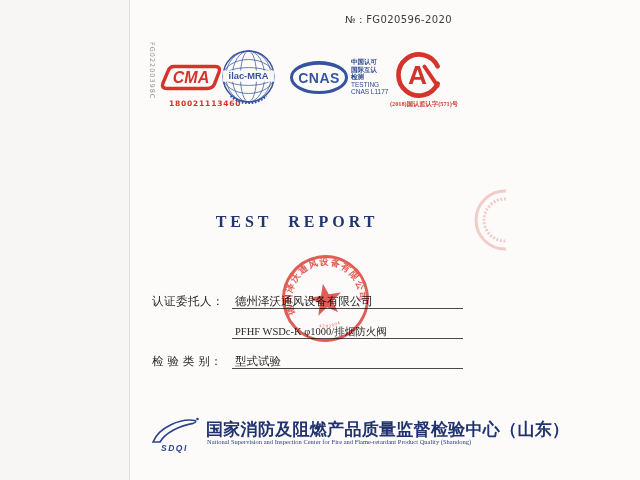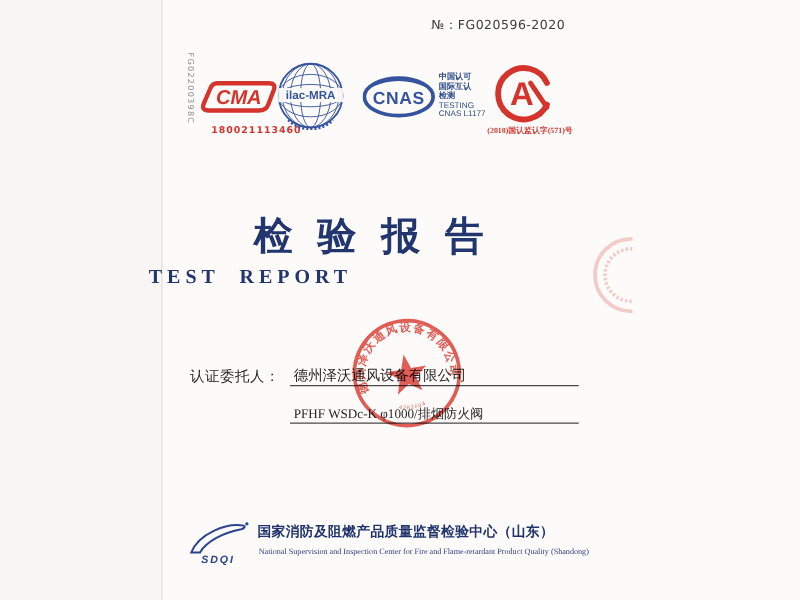--- a/index.html
+++ b/index.html
@@ -20,37 +20,37 @@
   .cnas{position:absolute;left:290px;top:59px;}
   .cnas-caption{position:absolute;left:351px;top:58px;font-family:"Liberation Sans",sans-serif;
                 font-size:6.5px;line-height:7.6px;color:#2b4a8c;font-weight:bold;}
   .cnas-caption .en{font-weight:normal;}
   .cal{position:absolute;left:395px;top:51px;}
   .cal-caption{position:absolute;left:384px;top:100px;width:80px;text-align:center;
                font-size:6.3px;color:#cf3a30;font-weight:bold;}
   
   .title-zh{position:absolute;left:115px;top:168px;width:360px;text-align:center;
             font-size:31px;font-weight:bold;color:#22356e;letter-spacing:20px;text-indent:20px;}
-  .title-en{position:absolute;left:115px;top:213px;width:360px;text-align:left;
+  .title-en{position:absolute;left:115px;top:213px;width:360px;text-align:center;
             font-size:16px;font-weight:bold;color:#22356e;letter-spacing:4px;text-indent:4px;
             word-spacing:8px;}
   
   .field-row{position:absolute;left:152px;width:320px;height:20px;}
   .field-label{position:absolute;left:0;top:0;font-size:11.5px;color:#262626;letter-spacing:.5px;}
   .field-line{position:absolute;left:80px;top:-3px;width:231px;height:17px;
               border-bottom:1px solid #4a4a4a;}
   .field-value{font-size:11.5px;color:#262626;padding-left:3px;white-space:nowrap;}
   .mono-val{font-family:Liberation Serif, serif;font-size:10.5px;}
   
   .stamp{position:absolute;left:279px;top:252px;transform:rotate(-10deg);opacity:.82;
          mix-blend-mode:multiply;}
   .partial-stamp{position:absolute;left:470px;top:188px;opacity:.32;}
   
   .footer-logo{position:absolute;left:150px;top:415px;}
-  .org-zh{position:absolute;left:206px;top:418px;font-size:11px;font-weight:bold;
+  .org-zh{position:absolute;left:206px;top:418px;font-size:17px;font-weight:bold;
           color:#20336e;letter-spacing:.3px;}
   .org-en{position:absolute;left:207px;top:438px;font-size:6.5px;color:#2b3f7e;}
 </style>
 </head>
 <body>
 
 <div class="page">
   <div class="left-strip"></div>
   <div class="page-edge"></div>
 
@@ -91,32 +91,37 @@
     <div class="en">CNAS L1177</div>
   </div>
 
   <svg class="cal" width="48" height="48" viewBox="0 0 62 62">
     <path d="M 55 42.2 A 26.5 26.5 0 1 1 55 19.8" fill="none" stroke="#d4342c" stroke-width="6" stroke-linecap="round"></path>
     <text x="29" y="43" text-anchor="middle" font-family="Liberation Sans, sans-serif" font-size="34" font-weight="900" fill="#d4342c">A</text>
     <path d="M 38 20 L 55 45" stroke="#d4342c" stroke-width="5" stroke-linecap="round"></path>
   </svg>
   <div class="cal-caption">(2018)国认监认字(571)号</div>
 
-  <div class="title-zh">检验报告</div>
   <div class="title-en">TEST REPORT</div>
 
   <div class="field-row" style="top:294px">
     <span class="field-label">认证委托人：</span>
     <span class="field-line">
       <span class="field-value">德州泽沃通风设备有限公司</span>
     </span>
   </div>
   <div class="field-row" style="top:324px">
     <span class="field-line">
       <span class="field-value mono-val">PFHF WSDc-K φ1000/排烟防火阀</span>
+    </span>
+  </div>
+  <div class="field-row" style="top:354px">
+    <span class="field-label">检 验 类 别：</span>
+    <span class="field-line">
+      <span class="field-value">型式试验</span>
     </span>
   </div>
 
   <svg class="stamp" width="93" height="93" viewBox="0 0 142 142">
     <circle cx="71" cy="71" r="64" fill="none" stroke="#dd3b31" stroke-width="4.5"></circle>
     <defs>
       <path id="arcTop" d="M 22 89 A 52 52 0 1 1 120 89" fill="none"></path>
       <path id="arcBottom" d="M 40 103 A 45 45 0 0 0 102 103" fill="none"></path>
     </defs>
     <text font-size="14" font-weight="bold" fill="#dd3b31" letter-spacing="2">

